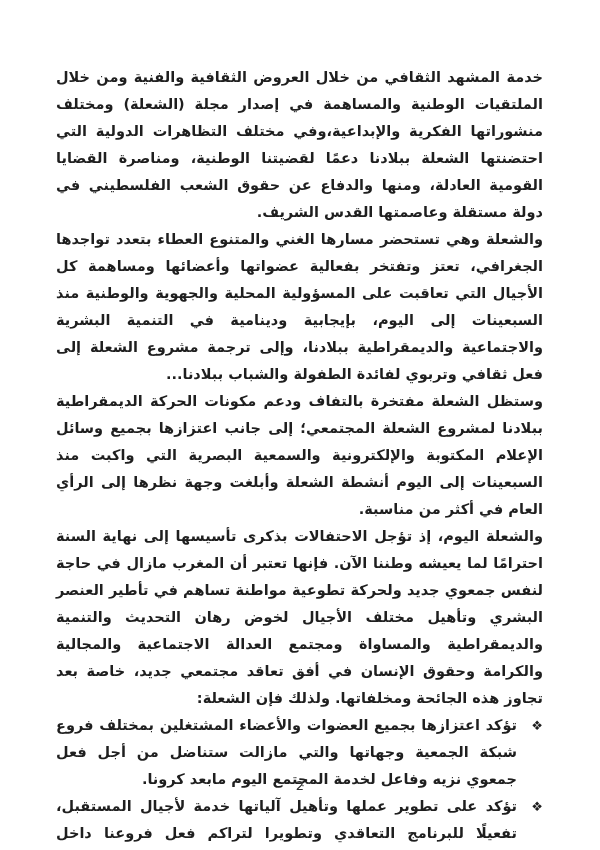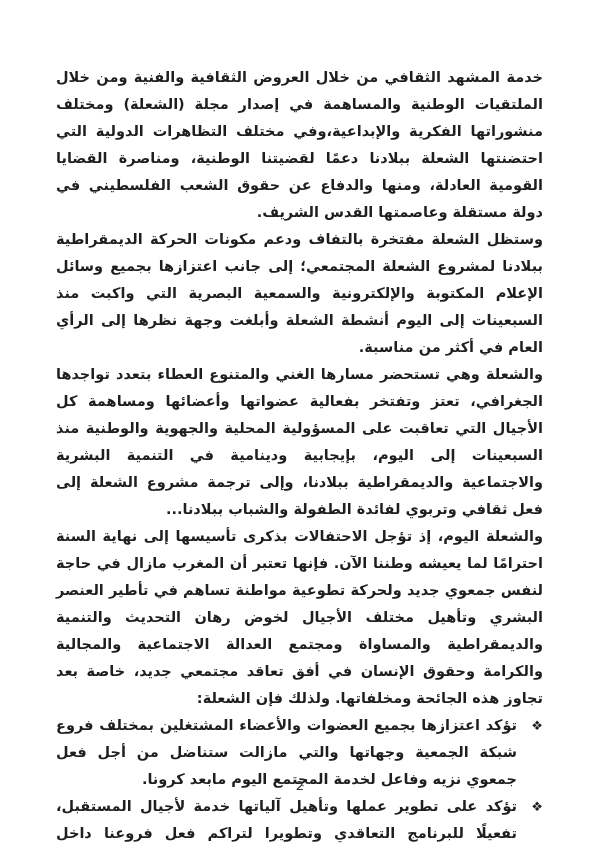--- a/index.html
+++ b/index.html
@@ -62,22 +62,22 @@
     direction: ltr;
     font-family: "DejaVu Sans", sans-serif;
   }
 </style>
 </head>
 <body>
 
 <div class="page">
   <div class="content">
     <p>خدمة المشهد الثقافي من خلال العروض الثقافية والفنية ومن خلال الملتقيات الوطنية والمساهمة في إصدار مجلة (الشعلة) ومختلف منشوراتها الفكرية والإبداعية،وفي مختلف التظاهرات الدولية التي احتضنتها الشعلة ببلادنا دعمًا لقضيتنا الوطنية، ومناصرة القضايا القومية العادلة، ومنها والدفاع عن حقوق الشعب الفلسطيني في دولة مستقلة وعاصمتها القدس الشريف.</p>
+    <p>والشعلة وهي تستحضر مسارها الغني والمتنوع العطاء بتعدد تواجدها الجغرافي، تعتز وتفتخر بفعالية عضواتها وأعضائها ومساهمة كل الأجيال التي تعاقبت على المسؤولية المحلية والجهوية والوطنية منذ السبعينات إلى اليوم، بإيجابية ودينامية في التنمية البشرية والاجتماعية والديمقراطية ببلادنا، وإلى ترجمة مشروع الشعلة إلى فعل ثقافي وتربوي لفائدة الطفولة والشباب ببلادنا...</p>
     <p>وستظل الشعلة مفتخرة بالتفاف ودعم مكونات الحركة الديمقراطية ببلادنا لمشروع الشعلة المجتمعي؛ إلى جانب اعتزازها بجميع وسائل الإعلام المكتوبة والإلكترونية والسمعية البصرية التي واكبت منذ السبعينات إلى اليوم أنشطة الشعلة وأبلغت وجهة نظرها إلى الرأي العام في أكثر من مناسبة.</p>
-    <p>والشعلة وهي تستحضر مسارها الغني والمتنوع العطاء بتعدد تواجدها الجغرافي، تعتز وتفتخر بفعالية عضواتها وأعضائها ومساهمة كل الأجيال التي تعاقبت على المسؤولية المحلية والجهوية والوطنية منذ السبعينات إلى اليوم، بإيجابية ودينامية في التنمية البشرية والاجتماعية والديمقراطية ببلادنا، وإلى ترجمة مشروع الشعلة إلى فعل ثقافي وتربوي لفائدة الطفولة والشباب ببلادنا...</p>
     <p>والشعلة اليوم، إذ تؤجل الاحتفالات بذكرى تأسيسها إلى نهاية السنة احترامًا لما يعيشه وطننا الآن. فإنها تعتبر أن المغرب مازال في حاجة لنفس جمعوي جديد ولحركة تطوعية مواطنة تساهم في تأطير العنصر البشري وتأهيل مختلف الأجيال لخوض رهان التحديث والتنمية والديمقراطية والمساواة ومجتمع العدالة الاجتماعية والمجالية والكرامة وحقوق الإنسان في أفق تعاقد مجتمعي جديد، خاصة بعد تجاوز هذه الجائحة ومخلفاتها. ولذلك فإن الشعلة:</p>
 
     <ul class="bullet-list">
       <li>
         <span class="marker">❖</span>
         <span>تؤكد اعتزازها بجميع العضوات والأعضاء المشتغلين بمختلف فروع شبكة الجمعية وجهاتها والتي مازالت ستناضل من أجل فعل جمعوي نزيه وفاعل لخدمة المجتمع اليوم مابعد كرونا.</span>
       </li>
       <li>
         <span class="marker">❖</span>
         <span>تؤكد على تطوير عملها وتأهيل آلياتها خدمة لأجيال المستقبل، تفعيلًا للبرنامج التعاقدي وتطويرا لتراكم فعل فروعنا داخل المجتمع لدعم مغرب المستقبل.</span>

